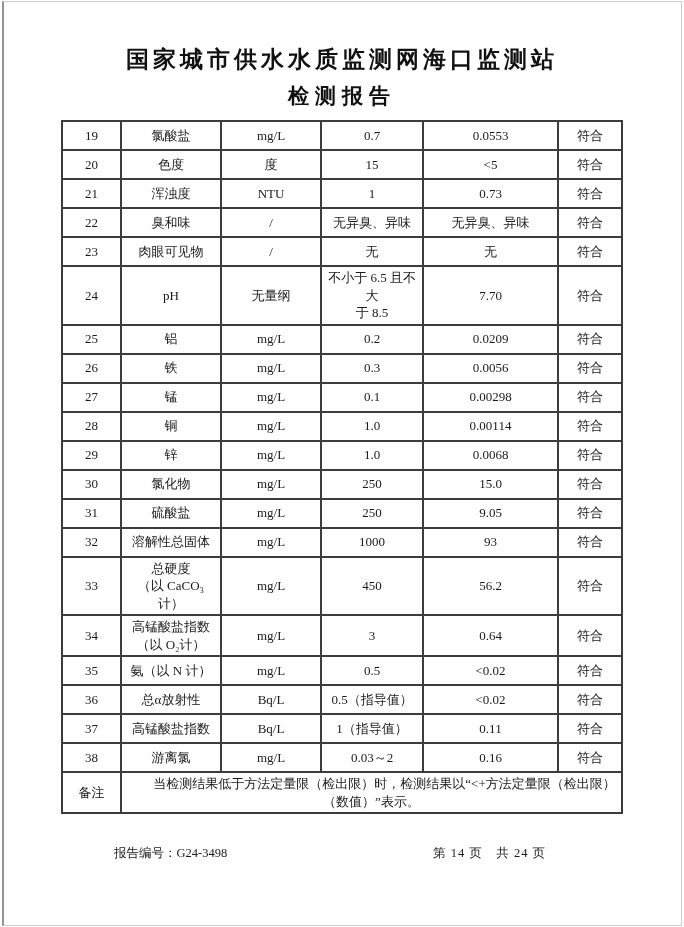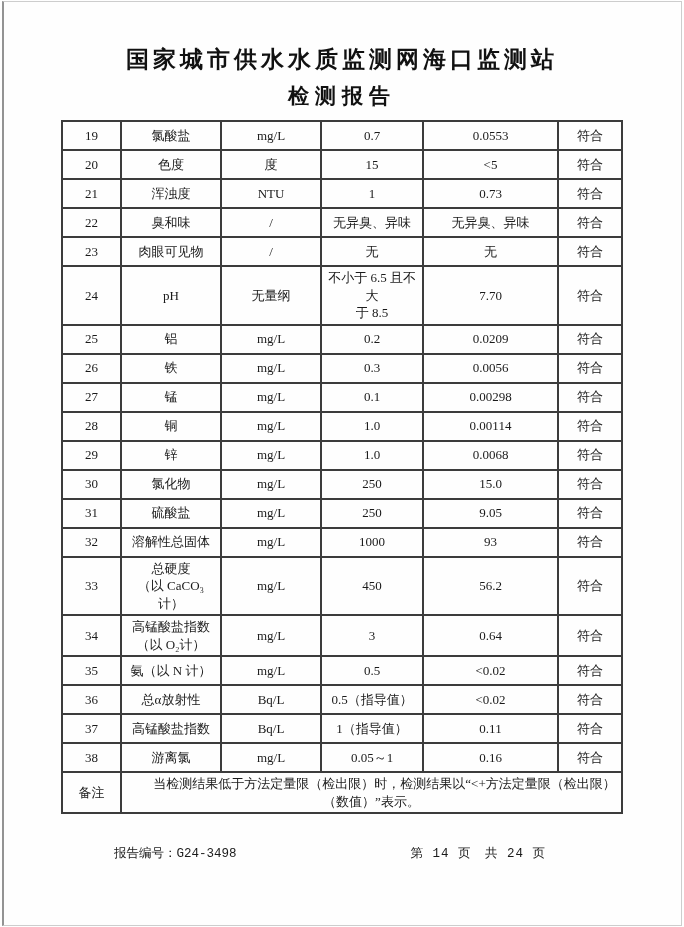--- a/index.html
+++ b/index.html
@@ -85,21 +85,20 @@
   }
   .footer {
     width: 560px;
     margin: 31px auto 4px auto;
     display: flex;
     justify-content: space-between;
     padding: 0;
     box-sizing: border-box;
     font-size: 12.5px;
     color: #1a1a1a;
-    font-family: Liberation Mono, monospace;
   }
   .footer .report-no { margin-left: 52px; }
   .footer .page-info { margin-right: 76px; letter-spacing: 1px; }
 </style>
 </head>
 <body>
 
 <div class="page">
   <div class="scan-border"></div>
 
@@ -288,21 +287,21 @@
           <td>Bq/L</td>
           <td>1（指导值）</td>
           <td>0.11</td>
           <td>符合</td>
         </tr>
 
         <tr>
           <td>38</td>
           <td>游离氯</td>
           <td>mg/L</td>
-          <td>0.05～1</td>
+          <td>0.03～2</td>
           <td>0.16</td>
           <td>符合</td>
         </tr>
       </tbody>
     <tbody>
       <tr>
         <td>备注</td>
         <td colspan="5" class="remark-text">当检测结果低于方法定量限（检出限）时，检测结果以“&lt;+方法定量限（检出限）（数值）”表示。</td>
       </tr>
     </tbody>

